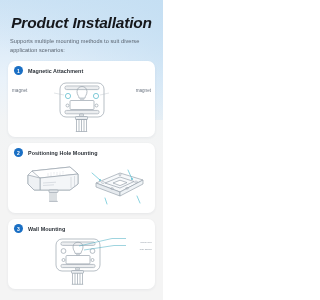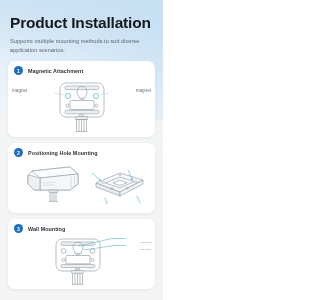--- a/index.html
+++ b/index.html
@@ -20,21 +20,21 @@
     content:"";
     position:absolute; top:0; right:0; width:100%; height:120px;
     background:linear-gradient(to bottom left, #c5dff3 0%, rgba(197,223,243,0) 70%);
     pointer-events:none;
   }
 
   
   .header { position:relative; padding:14px 10px 0 10px; }
   .page-title {
     font-size:15.5px; font-weight:bold; color:#16181c;
-    letter-spacing:-0.2px; line-height:1.1;
+    text-align:center; letter-spacing:-0.2px; line-height:1.1;font-style:italic;
   }
   .subtitle {
     margin-top:6px;
     font-size:5.6px; color:#5a6470; line-height:1.55;
     text-align:left; letter-spacing:0.05px;
   }
 
   
   .cards { position:relative; padding:0 8px; margin-top:7px; }
   .card {

